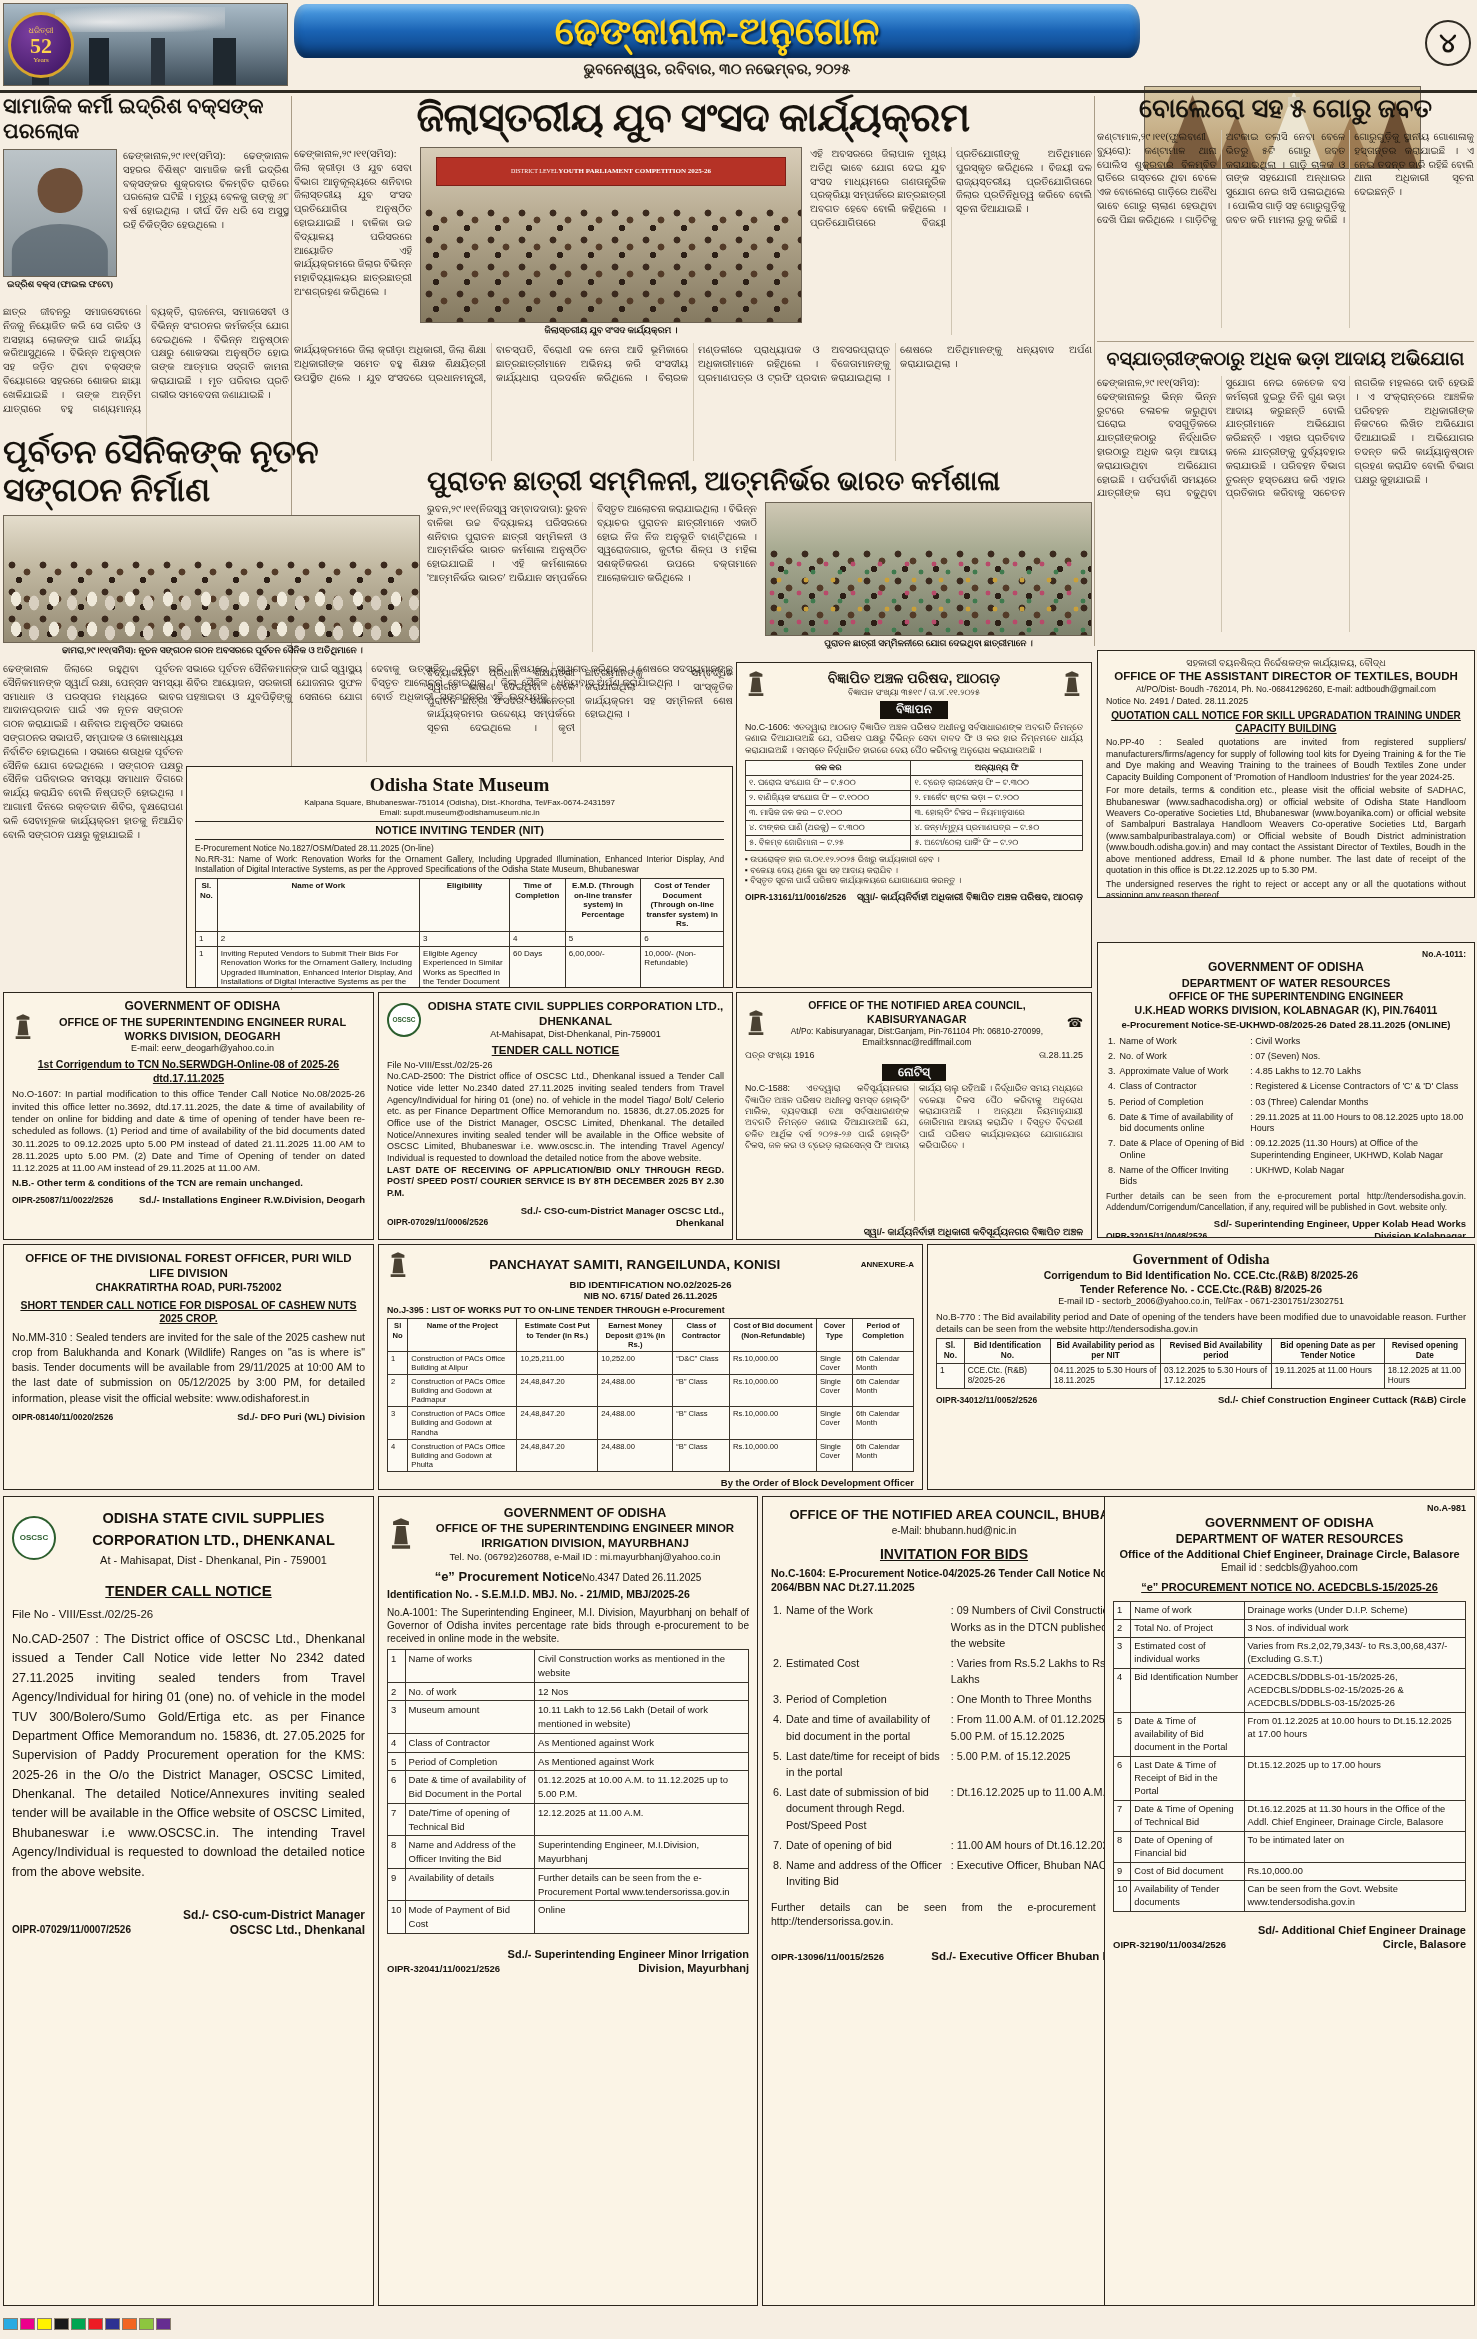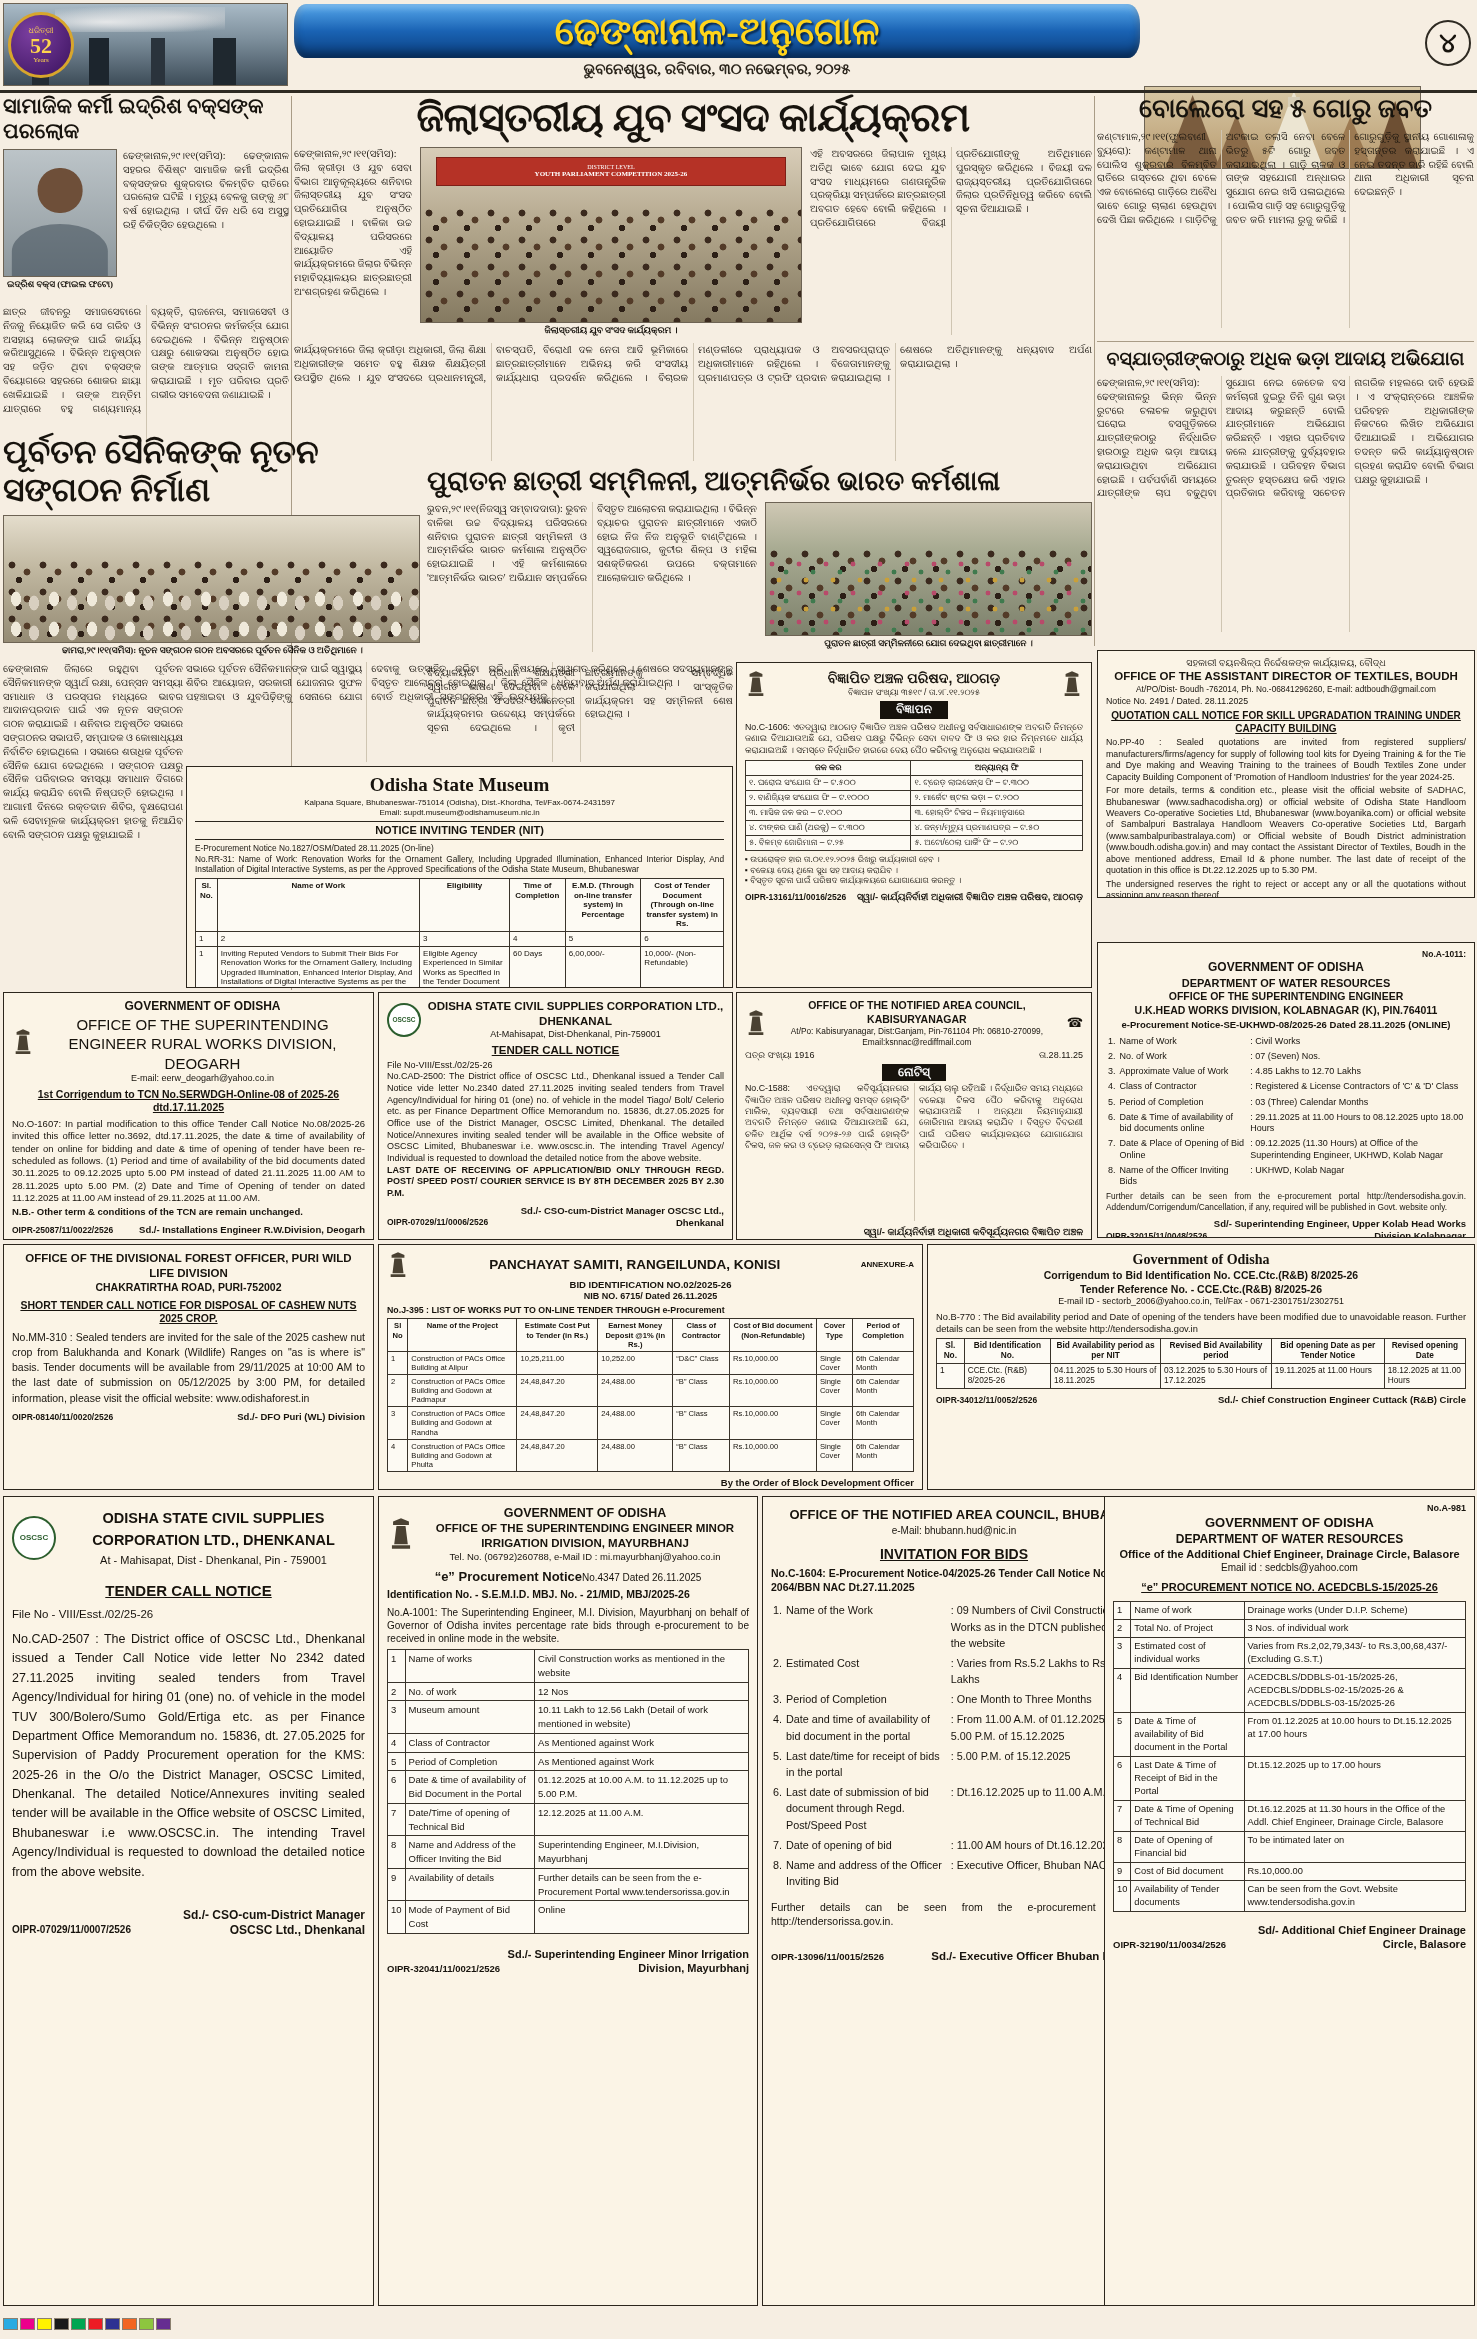--- a/index.html
+++ b/index.html
@@ -45,21 +45,21 @@
  radial-gradient(ellipse 8px 12px at 30px 18px,#d8cfc0 60%,transparent 64%);
  background-size:38px 30px;background-repeat:repeat}
 .confetti{position:absolute;left:0;right:0;bottom:0;height:60%;background-image:
  radial-gradient(circle 3.5px at 6px 8px,#b84a6a 70%,transparent 74%),
  radial-gradient(circle 3.5px at 20px 16px,#3f7a4e 70%,transparent 74%),
  radial-gradient(circle 3.5px at 13px 24px,#c9a03a 70%,transparent 74%);
  background-size:27px 29px;background-repeat:repeat}
 .pic-outdoor{background:linear-gradient(180deg,#cfc8b4 0%,#a8ab92 35%,#7d816c 100%)}
 .pic-indoor{background:linear-gradient(180deg,#e4ddcc 0%,#c2b9a2 40%,#958b74 100%)}
 .pic-stage{background:linear-gradient(180deg,#d8cdb8 0%,#b3a78d 45%,#857a61 100%)}
-.redbanner{position:absolute;left:4%;top:5%;width:92%;height:17%;background:#b53226;color:#fff;display:flex;flex-direction:column;align-items:center;justify-content:center;line-height:1.1;border:1px solid #7d1f17}
+.redbanner{position:absolute;left:4%;top:5%;width:92%;height:17%;background:#b53226;color:#fff;display:flex;align-items:center;justify-content:center;line-height:1.1;border:1px solid #7d1f17}
 .redbanner .r1{font-size:6px}
 .redbanner .r2{font-size:7px;font-weight:bold}
 .portrait{background:linear-gradient(180deg,#bcc4c8,#8d979c)}
 .portrait::before{content:"";position:absolute;left:50%;top:14%;width:40%;height:36%;transform:translateX(-50%);border-radius:48%;background:#6e4f39}
 .portrait::after{content:"";position:absolute;left:50%;bottom:-3%;width:86%;height:44%;transform:translateX(-50%);border-radius:50% 50% 0 0;background:#39465283}
 .templ{position:absolute;inset:0}
 
 .ad{border:1.4px solid #2c261d;background:#fbf4e6;overflow:hidden;padding:6px 8px;font-family:"Liberation Sans","DejaVu Sans",sans-serif;font-size:9.5px;line-height:1.3}
 .ad .just{text-align:justify}
 .ad .u{text-decoration:underline}
@@ -355,21 +355,21 @@
     </div>
   </section>
 
   <section class="ad abs" style="left:3px;top:992px;width:371px;height:248px">
     <div class="adhead">
       <svg class="emblem" viewBox="0 0 24 30">
           <path d="M4 28h16v-3H4zM6 24h12L16 8H8zM5 7h14V4l-7-3-7 3z" fill="#4a4132"></path>
         </svg>
       <div class="mid">
         <div style="font-size:12px;font-weight:bold">GOVERNMENT OF ODISHA</div>
-        <div style="font-size:15px;font-weight:normal">OFFICE OF THE SUPERINTENDING ENGINEER RURAL WORKS DIVISION, DEOGARH</div>
+        <div style="font-size:11px;font-weight:bold">OFFICE OF THE SUPERINTENDING ENGINEER RURAL WORKS DIVISION, DEOGARH</div>
         <div style="font-size:9px">E-mail: eerw_deogarh@yahoo.co.in</div>
       </div>
     </div>
     <div class="ctr u" style="font-size:10.5px;font-weight:bold;margin:3px 0">1st Corrigendum to TCN No.SERWDGH-Online-08 of 2025-26 dtd.17.11.2025</div>
     <div class="just" style="font-size:9.5px">No.O-1607: In partial modification to this office Tender Call Notice No.08/2025-26 invited this office letter no.3692, dtd.17.11.2025, the date &amp; time of availability of tender on online for bidding and date &amp; time of opening of tender have been re-scheduled as follows. (1) Period and time of availability of the bid documents dated 30.11.2025 to 09.12.2025 upto 5.00 PM instead of dated 21.11.2025 11.00 AM to 28.11.2025 upto 5.00 PM. (2) Date and Time of Opening of tender on dated 11.12.2025 at 11.00 AM instead of 29.11.2025 at 11.00 AM.</div>
     <div style="font-size:9.5px;font-weight:bold;margin-top:2px">N.B.- Other term &amp; conditions of the TCN are remain unchanged.</div>
     <div class="sig">
       <div class="oipr">OIPR-25087/11/0022/2526</div>
       <div class="who">Sd./- Installations Engineer R.W.Division, Deogarh</div>
     </div>

